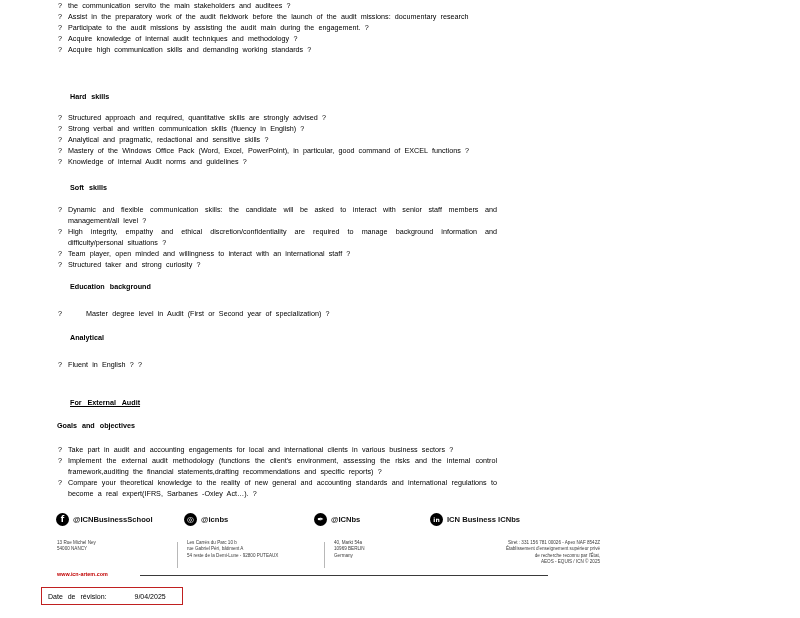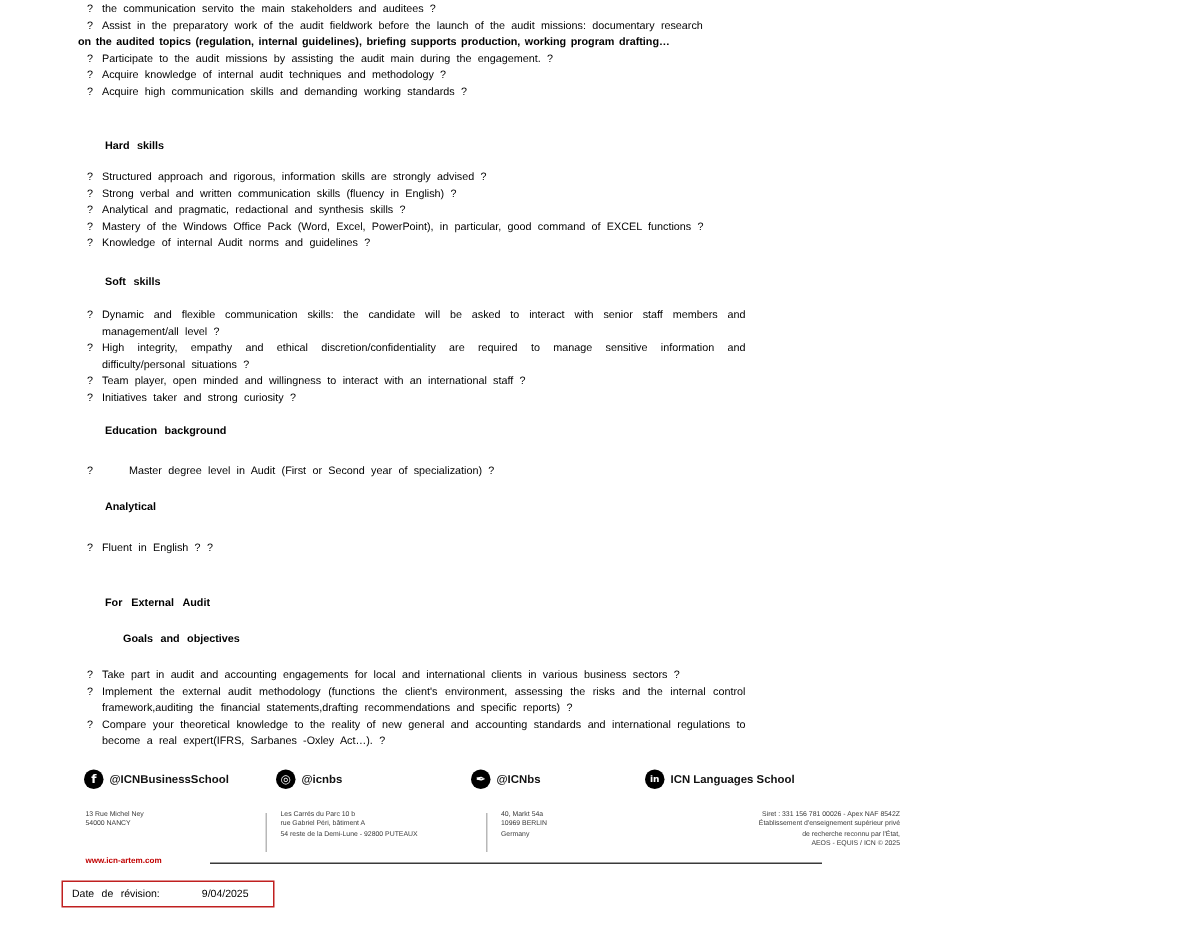--- a/index.html
+++ b/index.html
@@ -68,26 +68,27 @@
   
   #hard-head   { position: absolute; left: 70px;  top: 92px; }
   #hard-list   { position: absolute; left: 52px;  top: 112px; width: 700px; }
   #soft-head   { position: absolute; left: 70px;  top: 183px; }
   #soft-list   { position: absolute; left: 52px;  top: 204px; width: 700px; }
   #edu-head    { position: absolute; left: 70px;  top: 282px; }
   #edu-list    { position: absolute; left: 52px;  top: 308px; width: 700px; }
   #lang-head   { position: absolute; left: 70px;  top: 333px; }
   #lang-list   { position: absolute; left: 52px;  top: 359px; width: 700px; }
   #ext-head    { position: absolute; left: 70px;  top: 391px; }
-  #goals-head  { position: absolute; left: 82px;  top: 421px; }
+  #goals-head  { position: absolute; left: 57px;  top: 421px; }
   #goals-list  { position: absolute; left: 52px;  top: 444px; width: 700px; }
 
   .ext-title {
     font-size: 7.2px;
     font-weight: bold;
+    text-decoration: underline;
     word-spacing: 4px;
     padding-bottom: 1px;
   }
 
   
   #social-row {
     position: absolute;
     left: 52px;
     top: 513px;
     width: 500px;
@@ -191,76 +192,75 @@
 
   <div id="top-block">
     <div class="bullet-row">
       <span class="bullet-mark">?</span>
       <span class="bullet-text">the   communication         servito     the   main    stakeholders        and   auditees    ?</span>
     </div>
     <div class="bullet-row">
       <span class="bullet-mark">?</span>
       <span class="bullet-text">Assist    in  the  preparatory      work   of  the  audit   fieldwork      before    the   launch    of  the   audit   missions:      documentary      research</span>
     </div>
-    <div class="strongline">on the audited topics (regulation, internal guidelines), briefing supports production, working program drafting…</div>
     <div class="bullet-row">
       <span class="bullet-mark">?</span>
       <span class="bullet-text">Participate          to   the   audit    missions       by   assisting       the   audit    main   during    the   engagement.       ?</span>
     </div>
     <div class="bullet-row">
       <span class="bullet-mark">?</span>
       <span class="bullet-text">Acquire      knowledge       of  internal    audit   techniques        and   methodology          ?</span>
     </div>
     <div class="bullet-row">
       <span class="bullet-mark">?</span>
       <span class="bullet-text">Acquire    high   communication        skills   and  demanding       working    standards      ?</span>
     </div>
   </div>
 
   <div id="hard-head" class="sec-head">Hard      skills</div>
   <div id="hard-list">
     <div class="bullet-row">
       <span class="bullet-mark">?</span>
-      <span class="bullet-text">Structured         approach       and   rigorous,      information        skills   are  strongly     advised    ?</span>
+      <span class="bullet-text">Structured         approach       and   required,      quantitative        skills   are  strongly     advised    ?</span>
     </div>
     <div class="bullet-row">
       <span class="bullet-mark">?</span>
       <span class="bullet-text">Strong     verbal    and   written     communication         skills   (fluency     in   English)     ?</span>
     </div>
     <div class="bullet-row">
       <span class="bullet-mark">?</span>
-      <span class="bullet-text">Analytical      and   pragmatic,       redactional       and   synthesis     skills   ?</span>
+      <span class="bullet-text">Analytical      and   pragmatic,       redactional       and   sensitive     skills   ?</span>
     </div>
     <div class="bullet-row">
       <span class="bullet-mark">?</span>
       <span class="bullet-text wide">Mastery    of   the   Windows      Office    Pack   (Word,    Excel,    PowerPoint),         in   particular,       good    command       of  EXCEL    functions      ?</span>
     </div>
     <div class="bullet-row">
       <span class="bullet-mark">?</span>
       <span class="bullet-text">Knowledge         of  internal    Audit   norms    and   guidelines      ?</span>
     </div>
   </div>
 
   <div id="soft-head" class="sec-head">Soft     skills</div>
   <div id="soft-list">
     <div class="bullet-row">
       <span class="bullet-mark">?</span>
       <span class="bullet-text wide">Dynamic       and   flexible    communication         skills:   the   candidate       will   be   asked    to   interact     with   senior     staff   members       and management/all              level     ?</span>
     </div>
     <div class="bullet-row">
       <span class="bullet-mark">?</span>
-      <span class="bullet-text wide">High   integrity,     empathy      and   ethical     discretion/confidentiality             are   required     to   manage     sensitive      information        and difficulty/personal            situations      ?</span>
+      <span class="bullet-text wide">High   integrity,     empathy      and   ethical     discretion/confidentiality             are   required     to   manage     background      information        and difficulty/personal            situations      ?</span>
     </div>
     <div class="bullet-row">
       <span class="bullet-mark">?</span>
       <span class="bullet-text">Team    player,    open   minded      and   willingness       to  interact     with   an   international       staff  ?</span>
     </div>
     <div class="bullet-row">
       <span class="bullet-mark">?</span>
-      <span class="bullet-text">Initiatives     taker   and   strong    curiosity     ?</span>
+      <span class="bullet-text">Structured     taker   and   strong    curiosity     ?</span>
     </div>
   </div>
 
   <div id="edu-head" class="sec-head">Education         background</div>
   <div id="edu-list">
     <div class="bullet-row">
       <span class="bullet-mark">?</span>
       <span class="bullet-text" style="padding-left:18px;">Master    degree    level   in  Audit   (First   or  Second    year   of  specialization)           ?</span>
     </div>
   </div>
@@ -300,21 +300,21 @@
     <div class="social" id="social-ig">
       <span class="social-dot">◎</span>
       <span>@icnbs</span>
     </div>
     <div class="social" id="social-tw">
       <span class="social-dot">✒</span>
       <span>@ICNbs</span>
     </div>
     <div class="social" id="social-li">
       <span class="social-dot" style="font-size:6px;">in</span>
-      <span>ICN Languages School</span>
+      <span>ICN Business ICNbs</span>
     </div>
   </div>
 
   <div id="footer">
     <div class="col" id="col1" style="white-space:pre-line;">13 Rue Michel Ney
 54000 NANCY</div>
     <div class="sep" id="sep1"></div>
     <div class="col" id="col2" style="white-space:pre-line;">Les Carrés du Parc 10 b
 rue Gabriel Péri, bâtiment A
 54 reste de la Demi-Lune - 92800 PUTEAUX</div>

